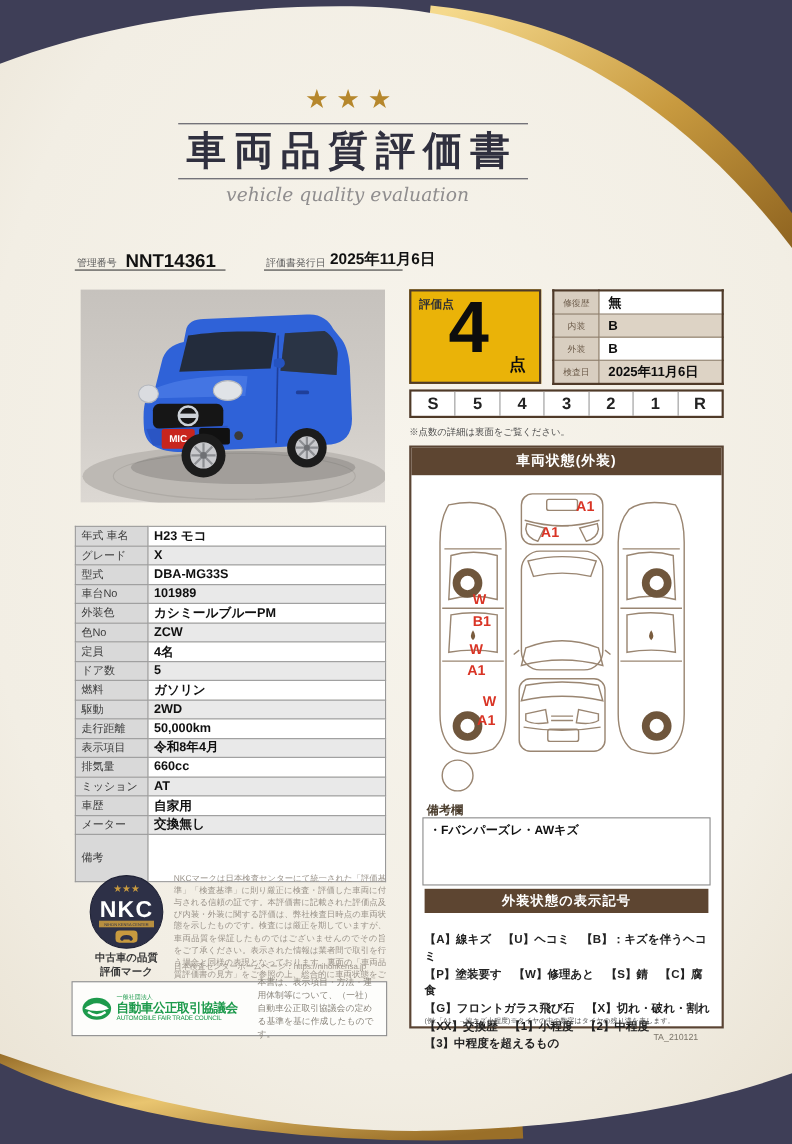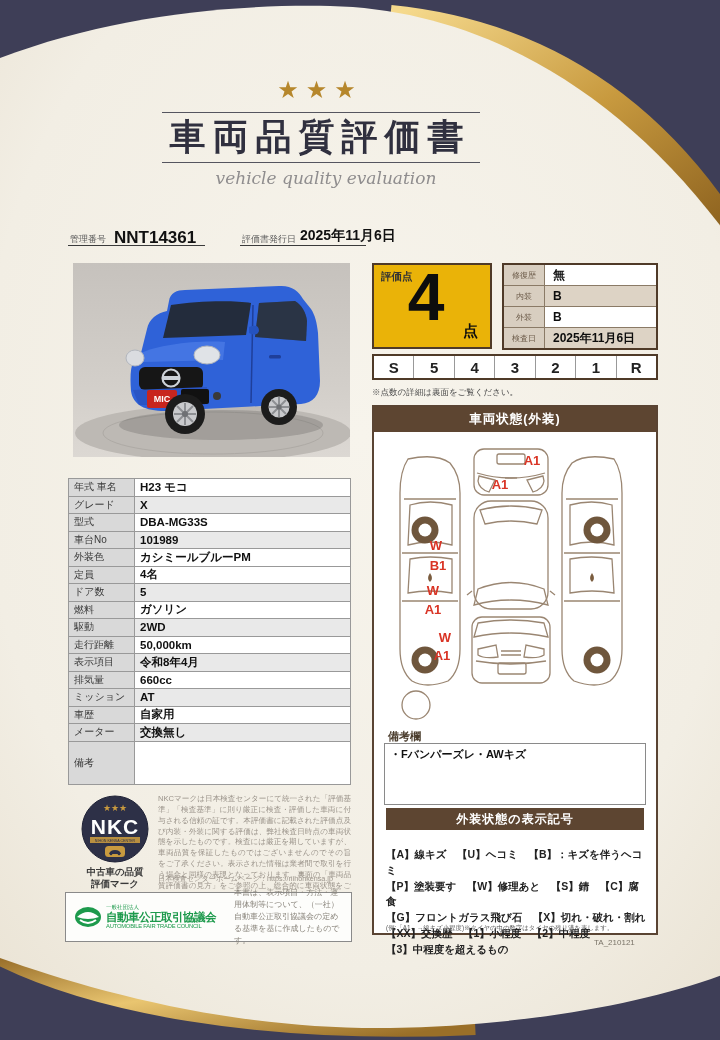--- a/index.html
+++ b/index.html
@@ -10,21 +10,21 @@
 
   
   .stars{left:120px;top:76px;width:400px;text-align:center;
          color:#b6872c;font-size:24px;letter-spacing:7px;}
   .rule{border-top:1px solid #55555f;height:0;}
   .rule1{left:162px;top:112px;width:318px;}
   .rule2{left:162px;top:162px;width:318px;}
   .title{left:90px;top:113px;width:460px;text-align:center;
          font-family:"DejaVu Serif","Liberation Serif",serif;
          font-size:36px;font-weight:bold;color:#30303f;letter-spacing:7px;}
-  .subtitle{left:96px;top:168px;width:460px;text-align:center;
+  .subtitle{left:86px;top:168px;width:460px;text-align:center;
             font-family:"DejaVu Serif","Liberation Serif",serif;
             font-style:italic;font-size:17px;color:#8f8d8e;}
 
   
   .meta-label{font-size:9px;color:#5a5a5a;}
   .meta-value{font-size:17px;font-weight:bold;color:#111;}
   .meta-line{border-bottom:1.5px solid #3a3a3a;height:0;}
 
   
   .photo{left:73px;top:263px;width:277px;height:194px;overflow:hidden;}
@@ -204,20 +204,24 @@
         <td class="v">DBA-MG33S</td>
       </tr>
   <tr class="alt">
         <td class="l">車台No</td>
         <td class="v">101989</td>
       </tr>
   <tr>
         <td class="l">外装色</td>
         <td class="v">カシミールブルーPM</td>
       </tr>
+  <tr class="alt">
+        <td class="l">色No</td>
+        <td class="v">ZCW</td>
+      </tr>
   <tr>
         <td class="l">定員</td>
         <td class="v">4名</td>
       </tr>
   <tr class="alt">
         <td class="l">ドア数</td>
         <td class="v">5</td>
       </tr>
   <tr>
         <td class="l">燃料</td>

